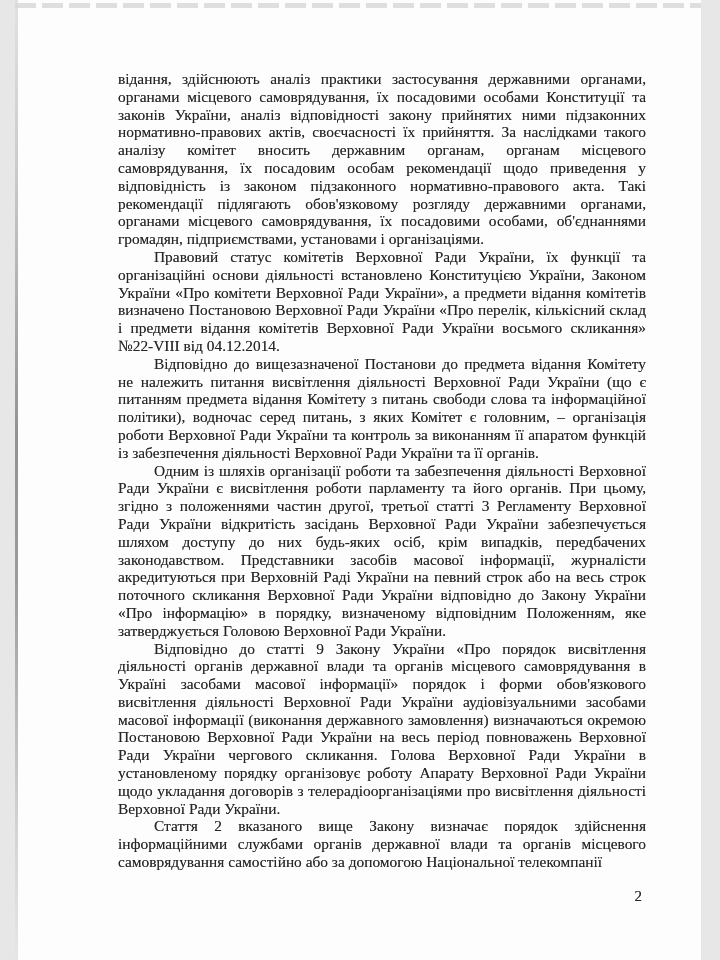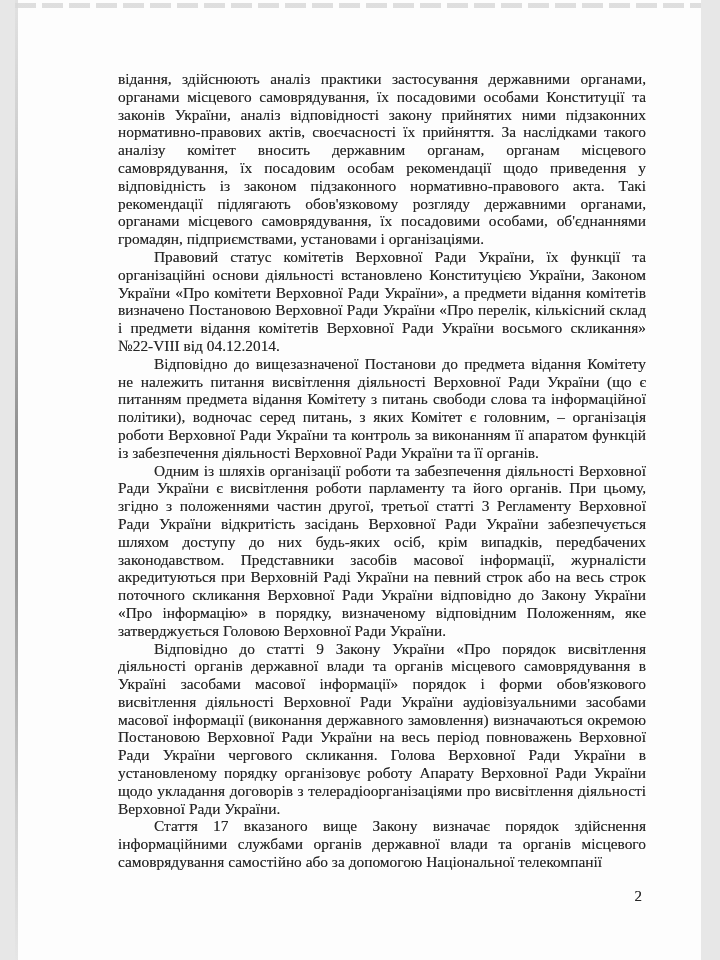--- a/index.html
+++ b/index.html
@@ -80,17 +80,17 @@
   <div class="page"></div>
   <div class="page-edge-left"></div>
   <div class="perforation"></div>
 
   <div class="text-block">
     <p class="no-indent">відання, здійснюють аналіз практики застосування державними органами, органами місцевого самоврядування, їх посадовими особами Конституції та законів України, аналіз відповідності закону прийнятих ними підзаконних нормативно-правових актів, своєчасності їх прийняття. За наслідками такого аналізу комітет вносить державним органам, органам місцевого самоврядування, їх посадовим особам рекомендації щодо приведення у відповідність із законом підзаконного нормативно-правового акта. Такі рекомендації підлягають обов'язковому розгляду державними органами, органами місцевого самоврядування, їх посадовими особами, об'єднаннями громадян, підприємствами, установами і організаціями.</p>
     <p>Правовий статус комітетів Верховної Ради України, їх функції та організаційні основи діяльності встановлено Конституцією України, Законом України «Про комітети Верховної Ради України», а предмети відання комітетів визначено Постановою Верховної Ради України «Про перелік, кількісний склад і предмети відання комітетів Верховної Ради України восьмого скликання» №22-VIII від 04.12.2014.</p>
     <p>Відповідно до вищезазначеної Постанови до предмета відання Комітету не належить питання висвітлення діяльності Верховної Ради України (що є питанням предмета відання Комітету з питань свободи слова та інформаційної політики), водночас серед питань, з яких Комітет є головним, – організація роботи Верховної Ради України та контроль за виконанням її апаратом функцій із забезпечення діяльності Верховної Ради України та її органів.</p>
     <p>Одним із шляхів організації роботи та забезпечення діяльності Верховної Ради України є висвітлення роботи парламенту та його органів. При цьому, згідно з положеннями частин другої, третьої статті 3 Регламенту Верховної Ради України відкритість засідань Верховної Ради України забезпечується шляхом доступу до них будь-яких осіб, крім випадків, передбачених законодавством. Представники засобів масової інформації, журналісти акредитуються при Верховній Раді України на певний строк або на весь строк поточного скликання Верховної Ради України відповідно до Закону України «Про інформацію» в порядку, визначеному відповідним Положенням, яке затверджується Головою Верховної Ради України.</p>
     <p>Відповідно до статті 9 Закону України «Про порядок висвітлення діяльності органів державної влади та органів місцевого самоврядування в Україні засобами масової інформації» порядок і форми обов'язкового висвітлення діяльності Верховної Ради України аудіовізуальними засобами масової інформації (виконання державного замовлення) визначаються окремою Постановою Верховної Ради України на весь період повноважень Верховної Ради України чергового скликання. Голова Верховної Ради України в установленому порядку організовує роботу Апарату Верховної Ради України щодо укладання договорів з телерадіоорганізаціями про висвітлення діяльності Верховної Ради України.</p>
-    <p>Стаття 17 вказаного вище Закону визначає порядок здійснення інформаційними службами органів державної влади та органів місцевого самоврядування самостійно або за допомогою Національної телекомпанії</p>
+    <p>Стаття 2 вказаного вище Закону визначає порядок здійснення інформаційними службами органів державної влади та органів місцевого самоврядування самостійно або за допомогою Національної телекомпанії</p>
   </div>
 
   <div class="page-number">2</div>
 </div>
 
 </body></html>

